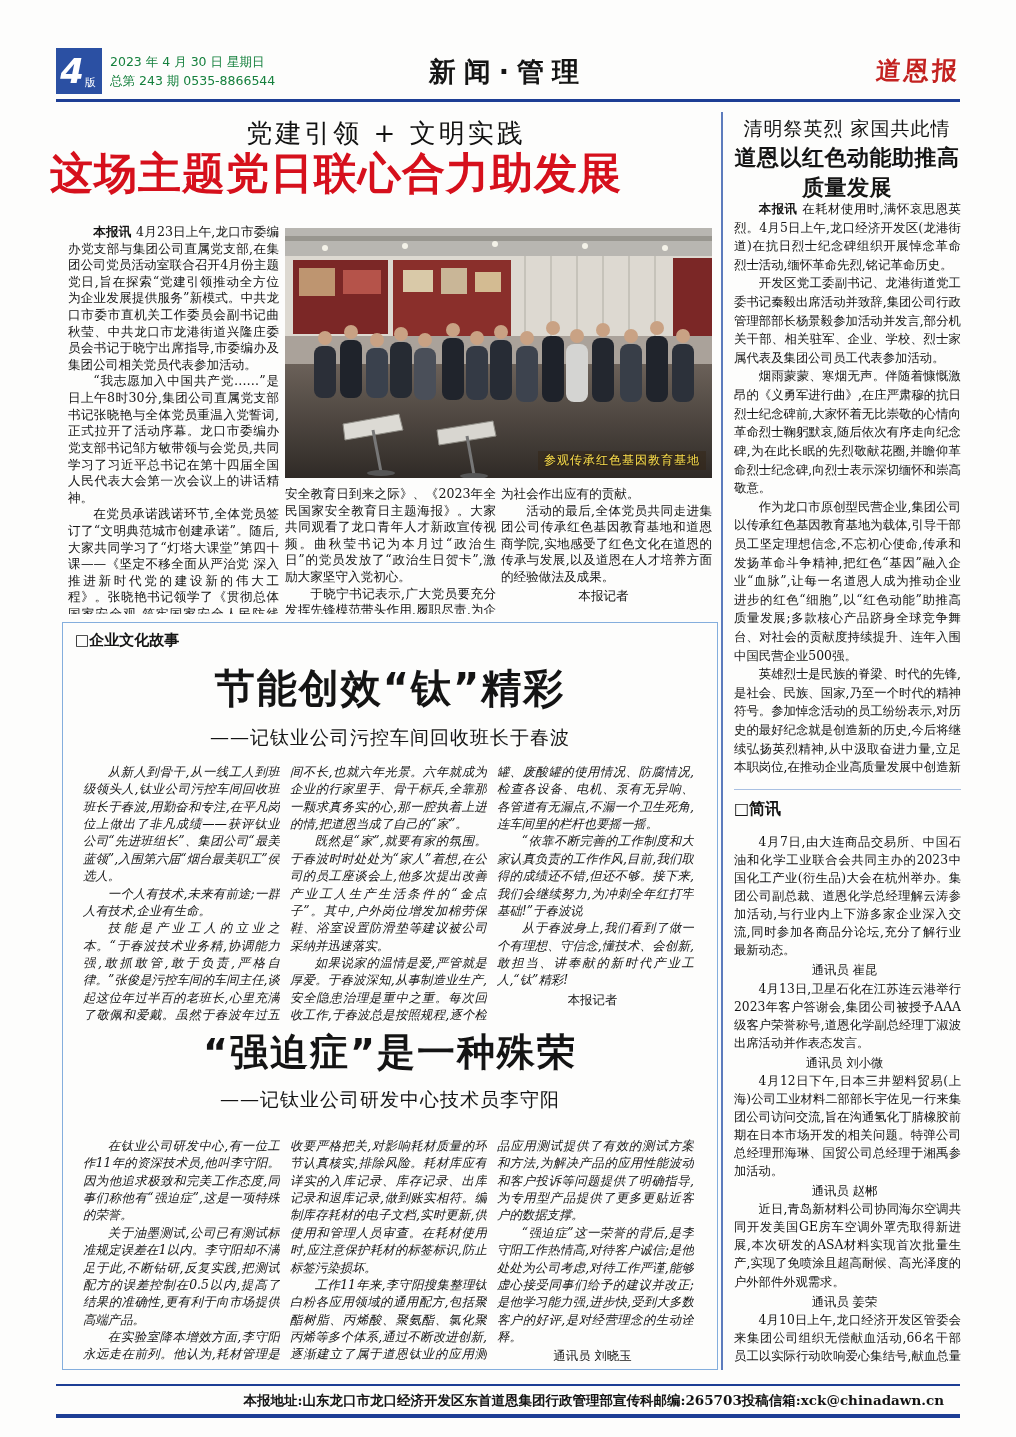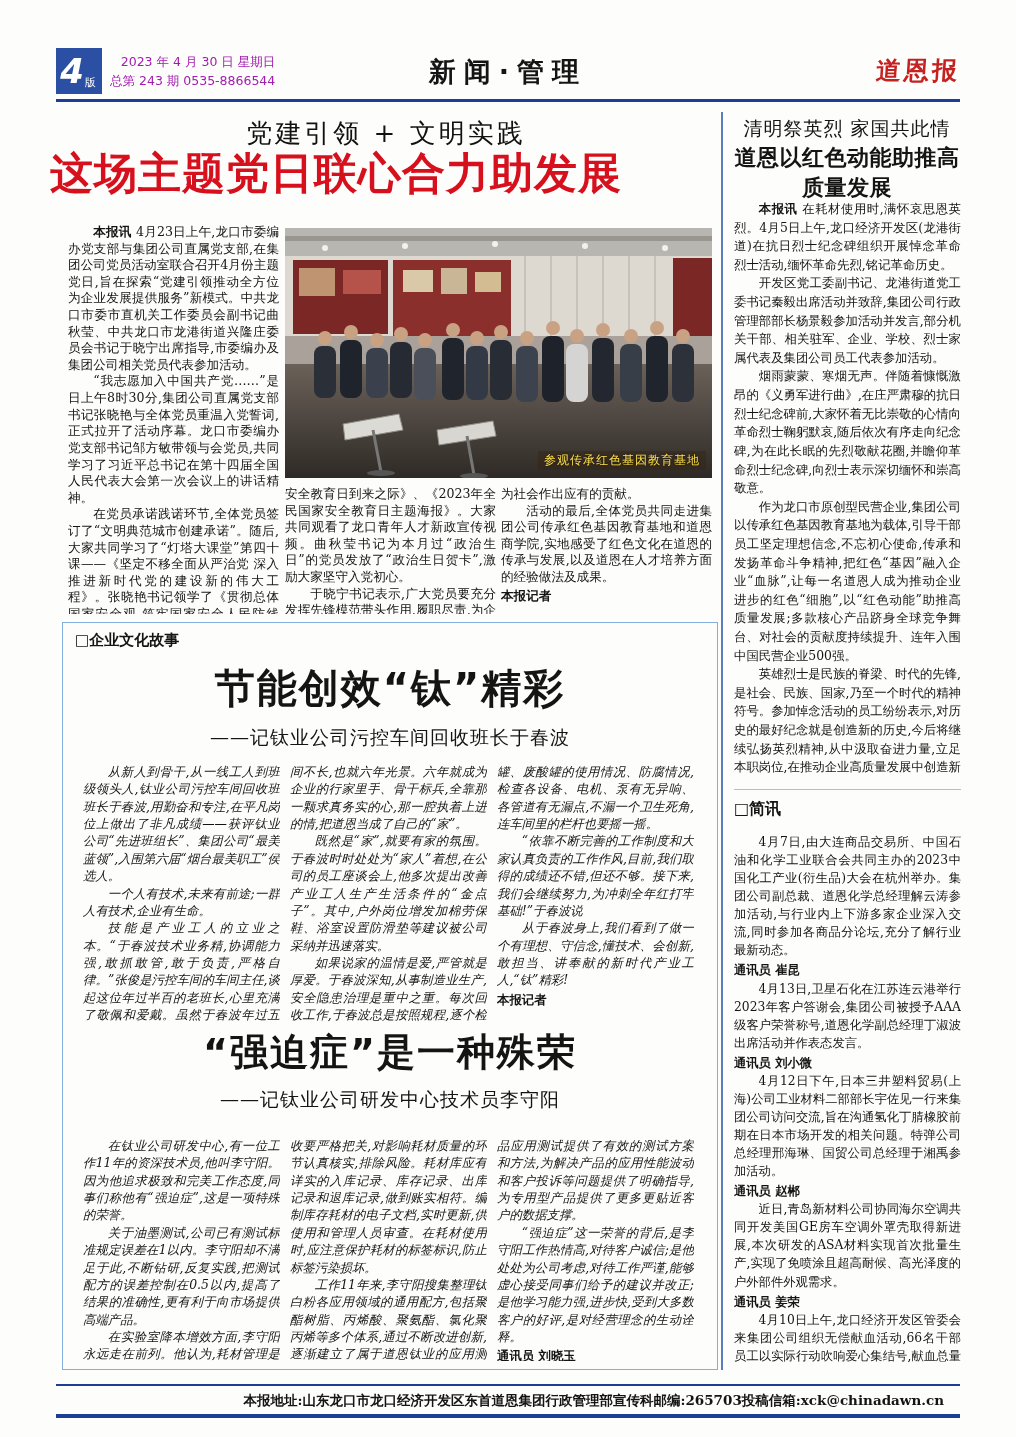--- a/index.html
+++ b/index.html
@@ -2,27 +2,27 @@
 <html><head>
 <meta charset="utf-8">
 <style>
   html,body{margin:0;padding:0;background:#e9e9e9;}
   .page{position:relative;width:1016px;height:1437px;margin:0 auto;background:#fdfdfc;
         font-family:"DejaVu Serif","Liberation Serif",serif;color:#141414;overflow:hidden;}
   .sans{font-family:"DejaVu Sans","Liberation Sans",sans-serif;}
   .abs{position:absolute;}
   .para{margin:0;text-indent:2em;text-align:justify;}
   .cont{text-indent:0;}
-  .byl{margin:2px 6px 0 0;text-align:left;font-weight:bold;}
+  .byl{margin:2px 6px 0 0;text-align:center;font-weight:normal;}
   
   .mast-box{left:56px;top:48px;width:46px;height:46px;background:#2b50a3;color:#fff;
             display:flex;align-items:center;justify-content:center;}
   .mast-box .num{font-size:34px;font-weight:bold;font-style:italic;line-height:1;}
   .mast-box .ban{font-size:11px;align-self:flex-end;margin:0 2px 4px 1px;}
-  .mast-date{left:110px;top:53px;font-size:12.5px;line-height:1.5;color:#a21caf;text-align:right;}
+  .mast-date{left:110px;top:53px;font-size:12.5px;line-height:1.5;color:#15803d;}
   .mast-title{left:0;right:0;top:54px;text-align:center;font-size:27px;font-weight:900;letter-spacing:8px;}
   .mast-paper{right:56px;top:54px;font-size:25px;font-weight:900;color:#c32220;letter-spacing:3px;
               transform:skewX(-4deg);}
   .rule-top{left:56px;width:904px;top:99px;height:3px;background:#1d3e95;}
   .vdiv{left:721px;top:112px;width:2px;height:1258px;background:#5d7cbd;}
   
   .lead-kicker{left:56px;width:660px;top:116px;text-align:center;font-size:26px;letter-spacing:3px;color:#111;}
   .lead-head{left:50px;width:672px;top:150px;font-size:43px;font-weight:900;
              color:#d6101c;letter-spacing:1px;line-height:1.1;}
   .lead-colA{left:68px;top:224px;width:211px;height:390px;font-size:12.6px;line-height:1.32;overflow:hidden;}

